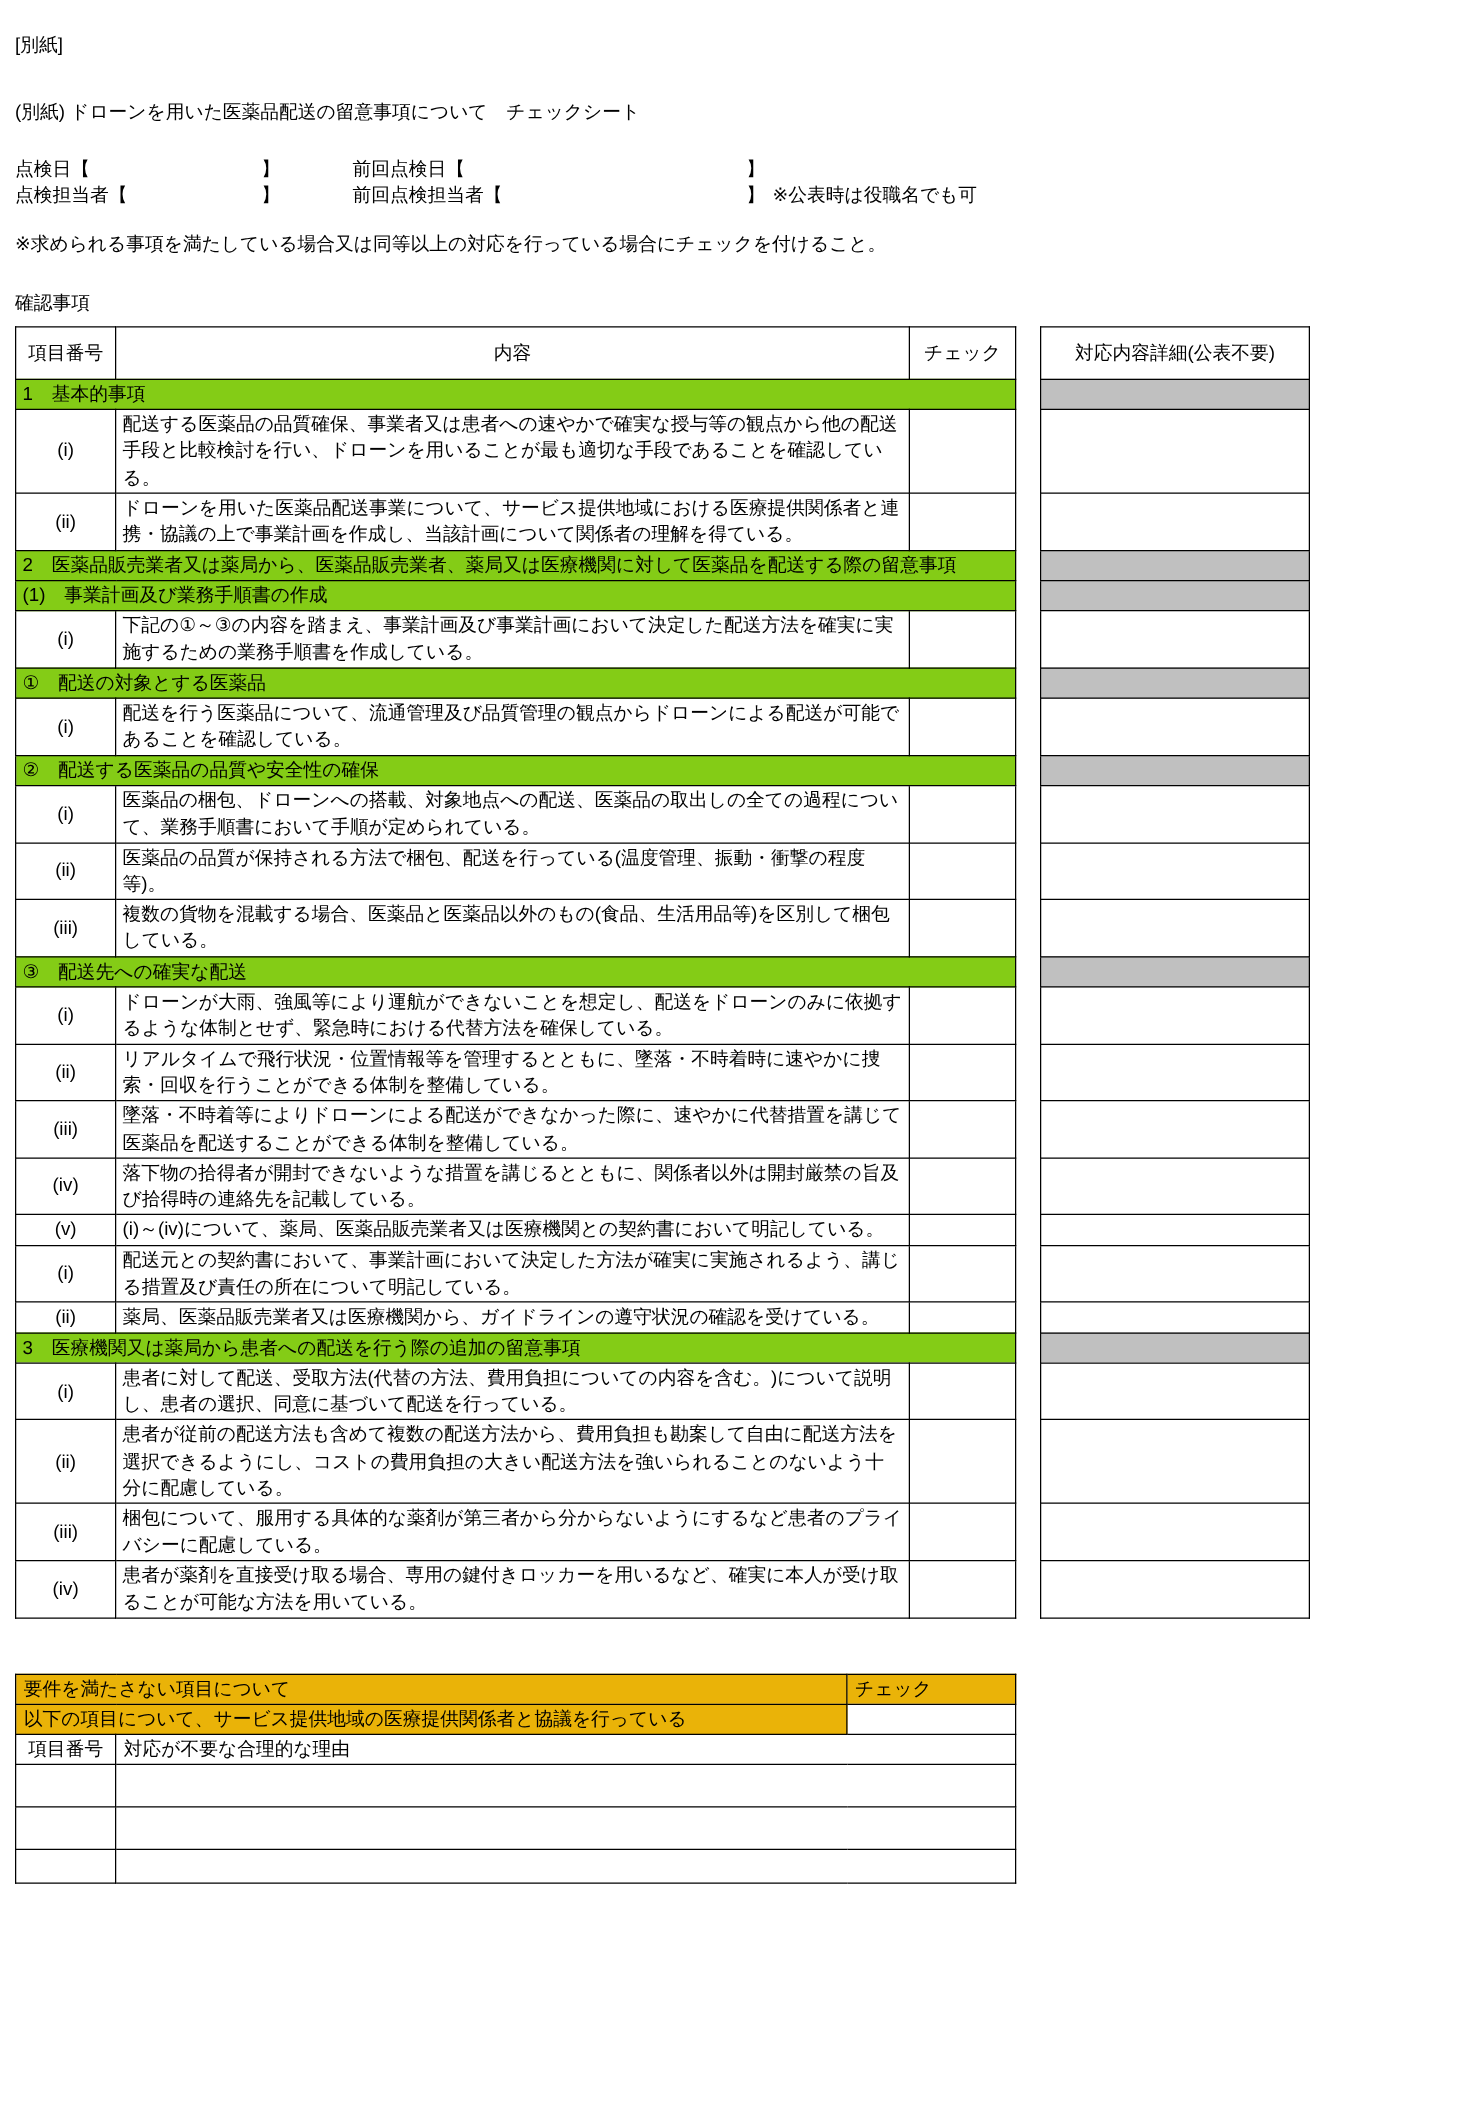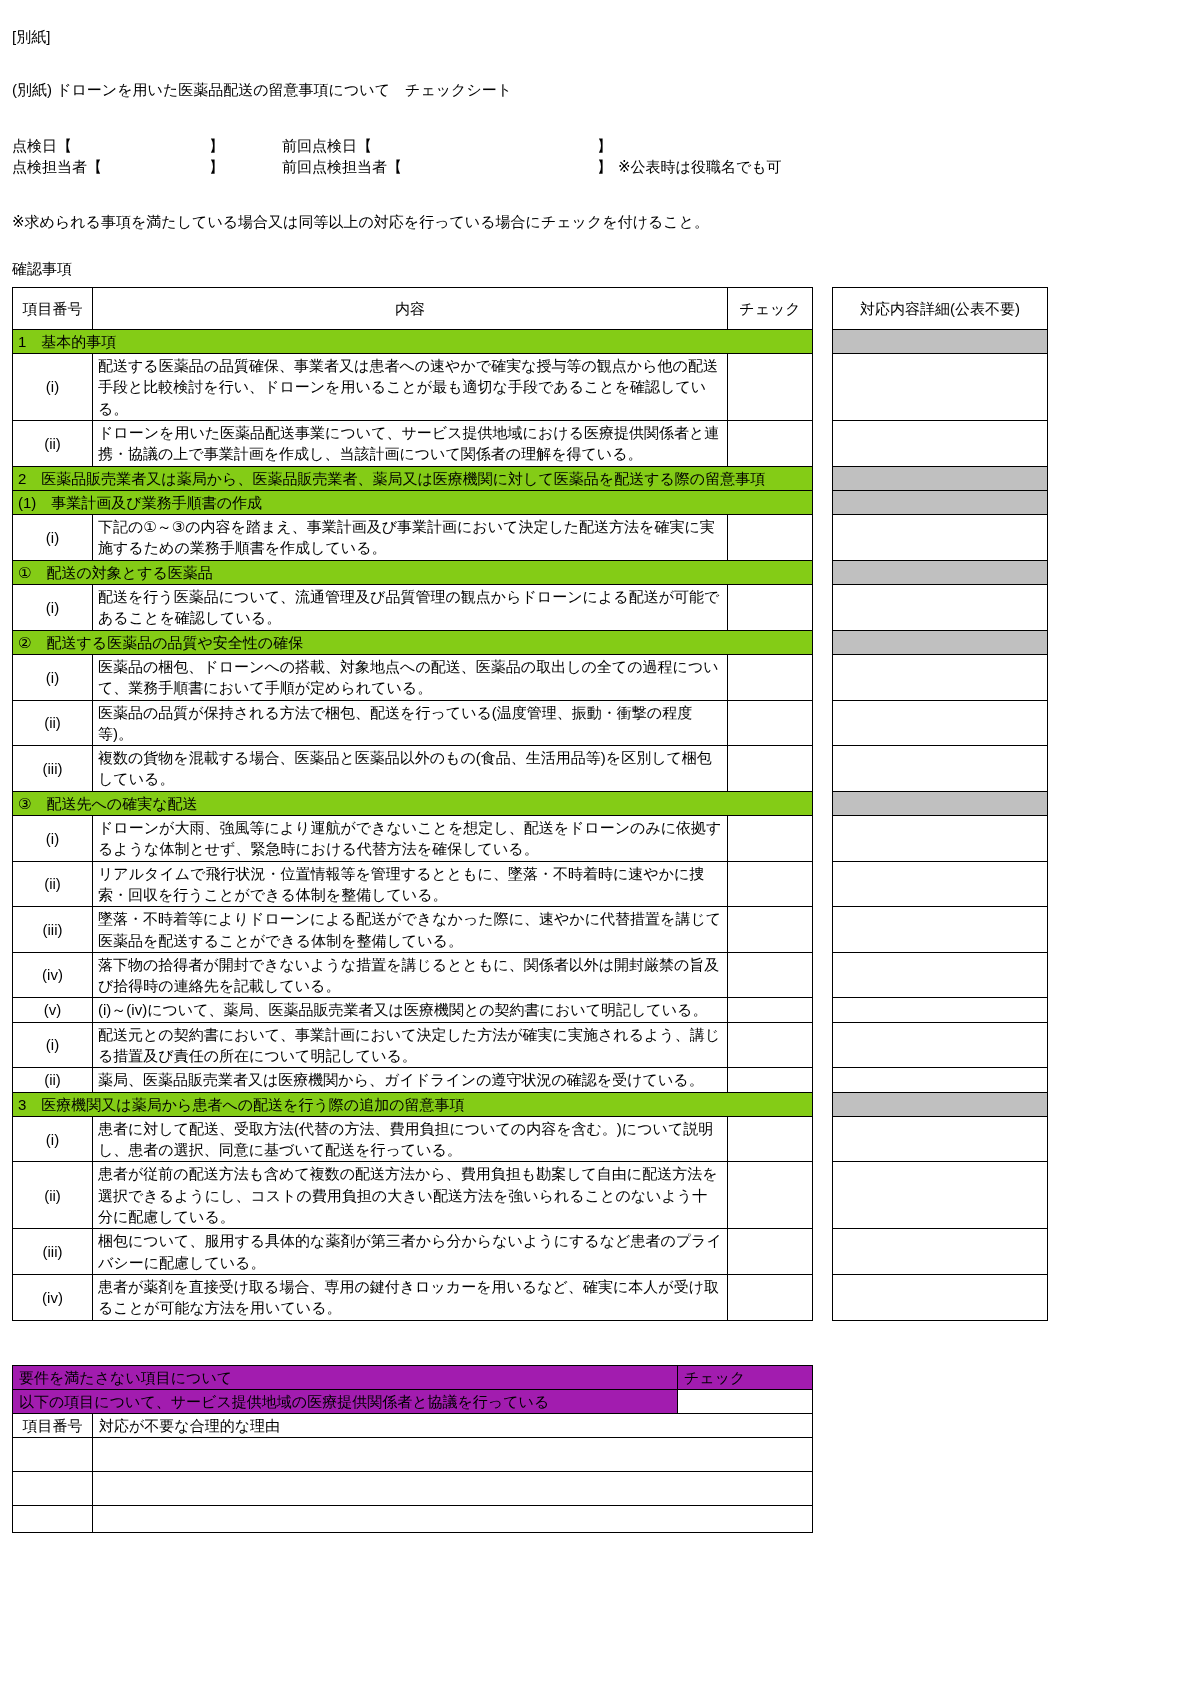--- a/index.html
+++ b/index.html
@@ -8,30 +8,30 @@
     width: 1181px;
     min-height: 1695px;
     color: #000000;
     font-family: "Liberation Sans", "DejaVu Sans", sans-serif;
     font-size: 15px;
     line-height: 1.42;
   }
   .page { padding: 26px 30px 30px 12px; }
 
   .corner { margin-bottom: 32px; }
-  .title  { font-size: 15px; font-weight: normal; margin-bottom: 34px; }
+  .title  { font-size: 15px; font-weight: normal; margin-bottom: 24px; }
 
   .field-line { display: flex; align-items: flex-end; }
   .fg { display: flex; align-items: baseline; white-space: nowrap; }
   .fg1 { width: 212px; }
   .fg2 { width: 330px; margin-left: 58px; }
   .blank { flex: 1 1 auto; min-width: 40px; }
   .field-note { margin-left: 6px; white-space: nowrap; }
 
-  .instruction { margin-top: 34px; }
+  .instruction { margin-top: 18px; }
   .section-caption { margin-top: 26px; }
 
   table.main {
     border-collapse: collapse;
     table-layout: fixed;
     margin-top: 7px;
     width: 1035px;
   }
   table.main th, table.main td {
     border: 1px solid #000;
@@ -56,21 +56,21 @@
     table-layout: fixed;
     margin-top: 44px;
     width: 800px;
   }
   table.bottom td {
     border: 1px solid #000;
     padding: 1px 6px;
     vertical-align: middle;
     word-break: break-all;
   }
-  table.bottom .gray { background: #a21caf; }
+  table.bottom .gray { background: #eab308; }
   table.bottom .center { text-align: center; }
   table.bottom tr.empty-row td { height: 34px; }
   table.bottom tr.empty-row:last-child td { height: 27px; }
 </style>
 </head>
 <body>
 
 <div class="page">
 
   <div class="corner">[別紙]</div>

